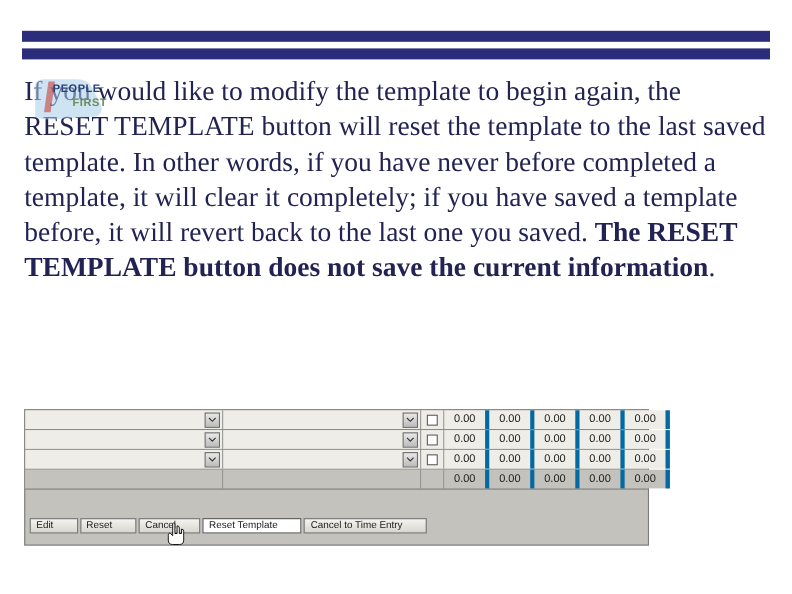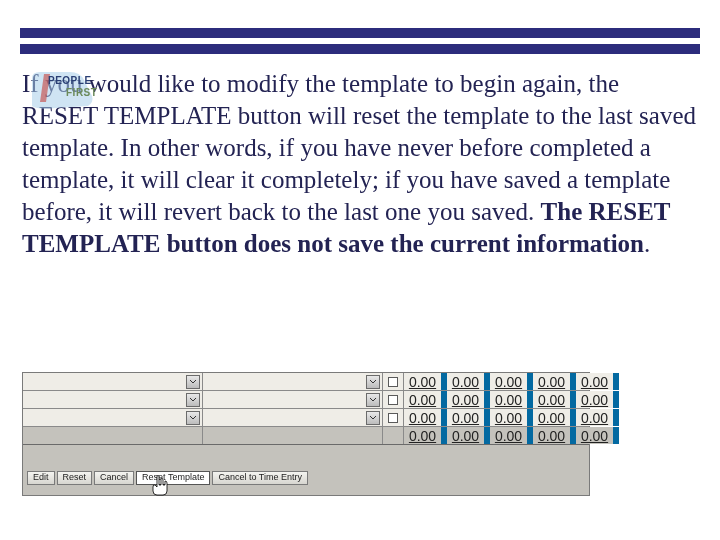--- a/index.html
+++ b/index.html
@@ -129,44 +129,43 @@
   .chk {
     width: 10px;
     height: 10px;
     background: #fff;
     border: 1px solid #5a5a5a;
     box-sizing: border-box;
   }
   .val {
     flex: 0 0 37px;
     background: #efede7;
-    border-right: 6px solid #0369a1;
+    border-right: 4px solid #0369a1;
     display: flex;
     align-items: center;
     justify-content: center;
-    font-size: 14px;
-    text-decoration: underline;
+    font-size: 10px;
   }
   .totals .cell-wide,
   .totals .cell-narrow,
   .totals .chk-cell { background: #c4c2bc; }
   .totals .val { background: #c4c2bc; }
 
   .btnbar {
     position: absolute;
     bottom: 10px;
     left: 4px;
     display: flex;
     gap: 2px;
   }
   .w-btn {
     background: linear-gradient(#f4f4f0, #d7d6d0);
     border: 1px solid #7a7a7a;
     font-size: 9px;
-    padding: 1px 5px 2px 5px;
+    padding: 1px 21px 2px 5px;
     color: #222;
     font-family: Tahoma, Arial, sans-serif;
     line-height: 1;
     height: 14px;
     display: flex;
     align-items: center;
     box-sizing: border-box;
   }
   .w-btn.active {
     background: #fff;

